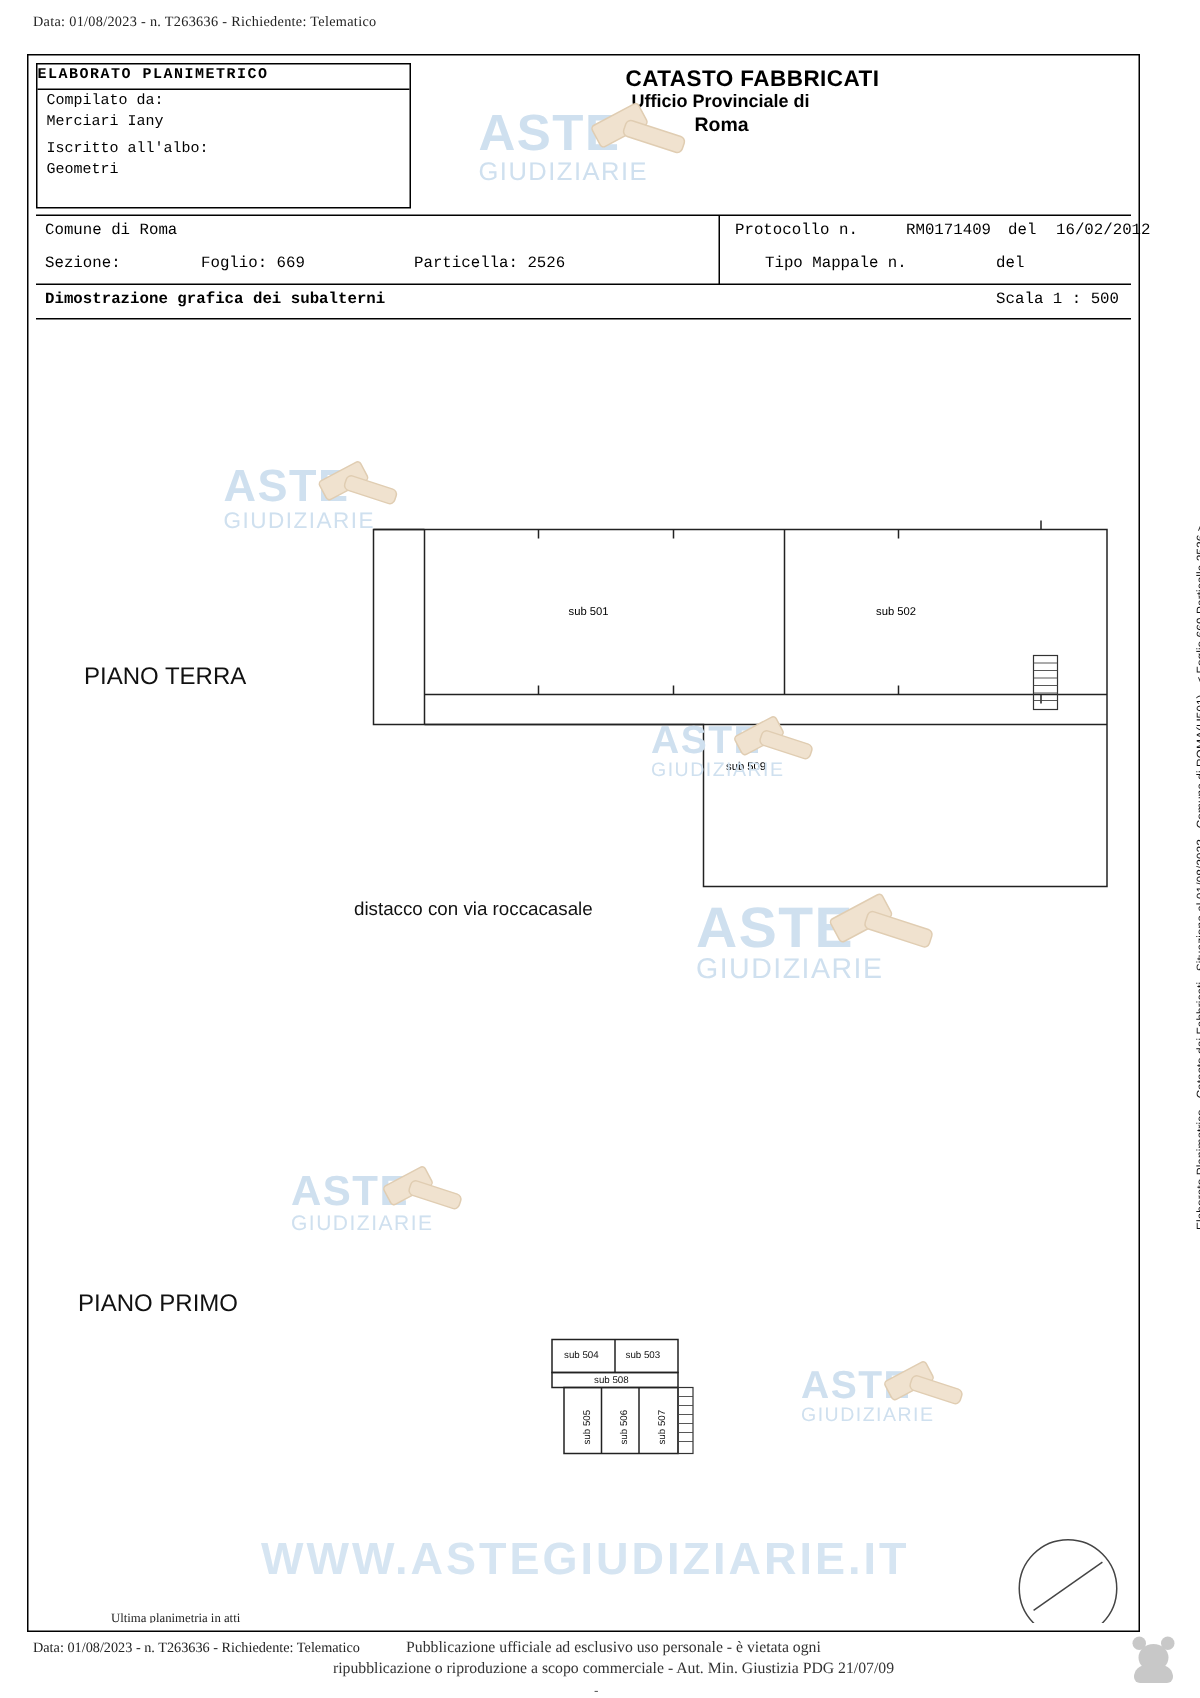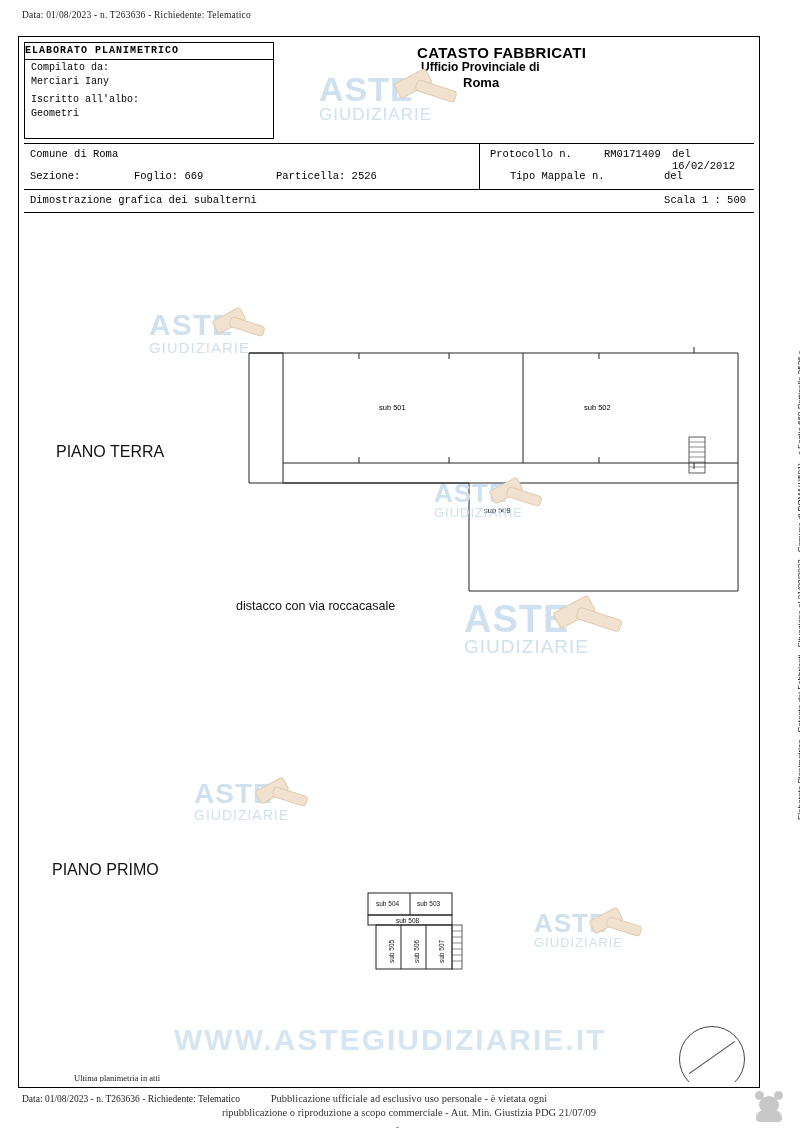--- a/index.html
+++ b/index.html
@@ -58,24 +58,24 @@
   .band1{top:106px;height:46px;}
   .band2{top:152px;height:22px;border-bottom:1px solid #000;}
   .band1 .vline{position:absolute;left:455px;top:0;bottom:0;width:0;border-left:1px solid #000;}
   .b-comune{position:absolute;left:6px;top:4px;}
   .b-sezione{position:absolute;left:6px;top:26px;}
   .b-foglio{position:absolute;left:110px;top:26px;}
   .b-particella{position:absolute;left:252px;top:26px;}
   .b-prot{position:absolute;left:466px;top:4px;}
   .b-protnum{position:absolute;left:580px;top:4px;}
   .b-protdel{position:absolute;left:648px;top:4px;}
-  .b-protdata{position:absolute;left:648px;top:4px;margin-top:12px;}
+  .b-protdata{position:absolute;left:680px;top:4px;}
   .b-tipo{position:absolute;left:466px;top:26px;margin-left:20px;}
   .b-tipodel{position:absolute;left:640px;top:26px;}
-  .b-dim{position:absolute;left:6px;top:4px;}
+  .b-dim{position:absolute;left:6px;top:4px;font-weight:bold;}
   .b-scala{position:absolute;right:8px;top:4px;}
 
   
   .draw{position:absolute;left:5px;top:174px;right:5px;bottom:5px;overflow:hidden;}
 
   .label-piano{
     position:absolute;font-family:"Liberation Sans",sans-serif;font-size:16px;color:#111;
   }
   .pt{left:32px;top:232px;}
   .pp{left:28px;top:650px;}

